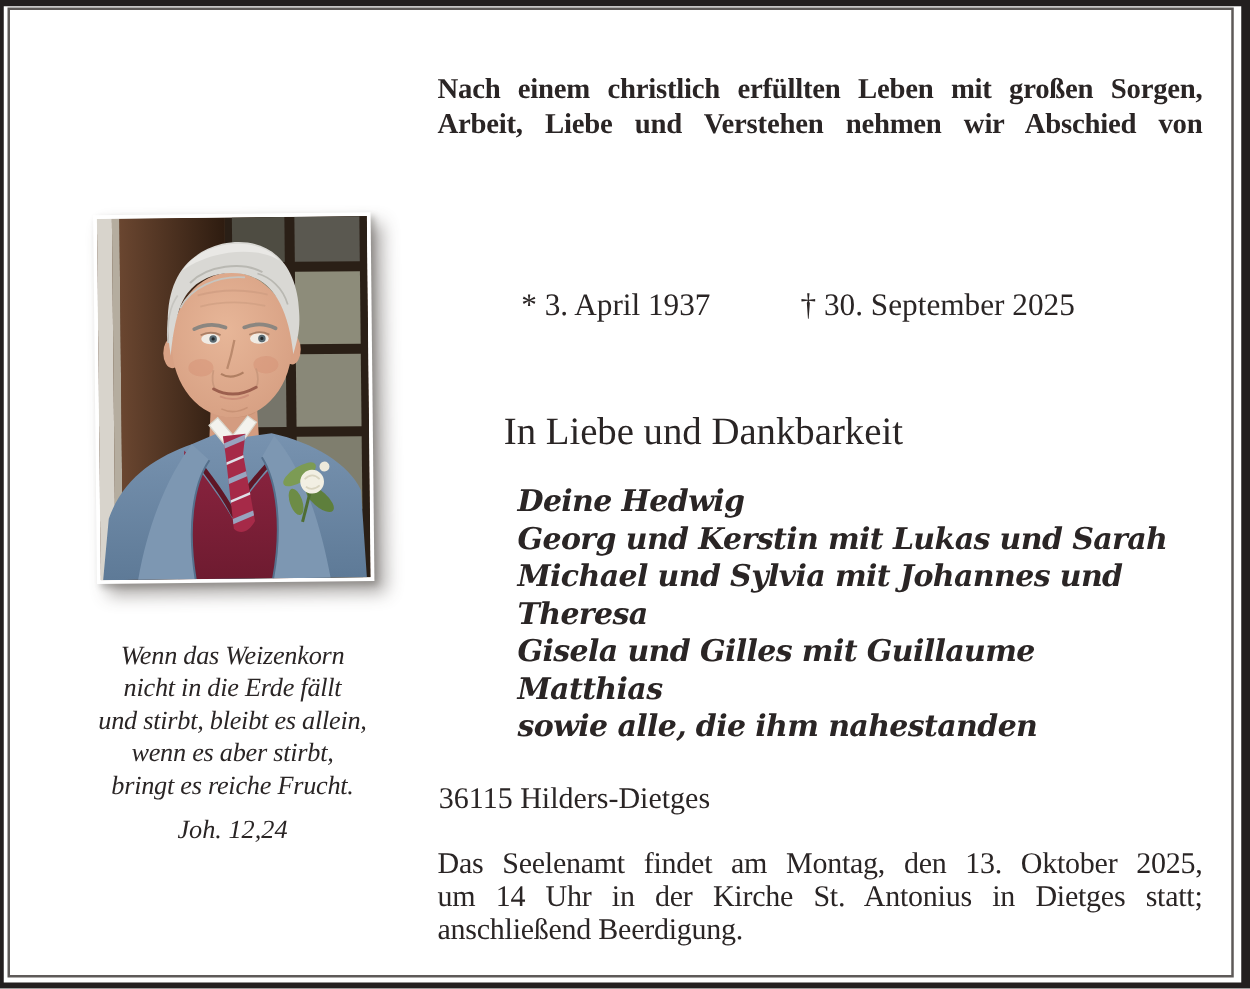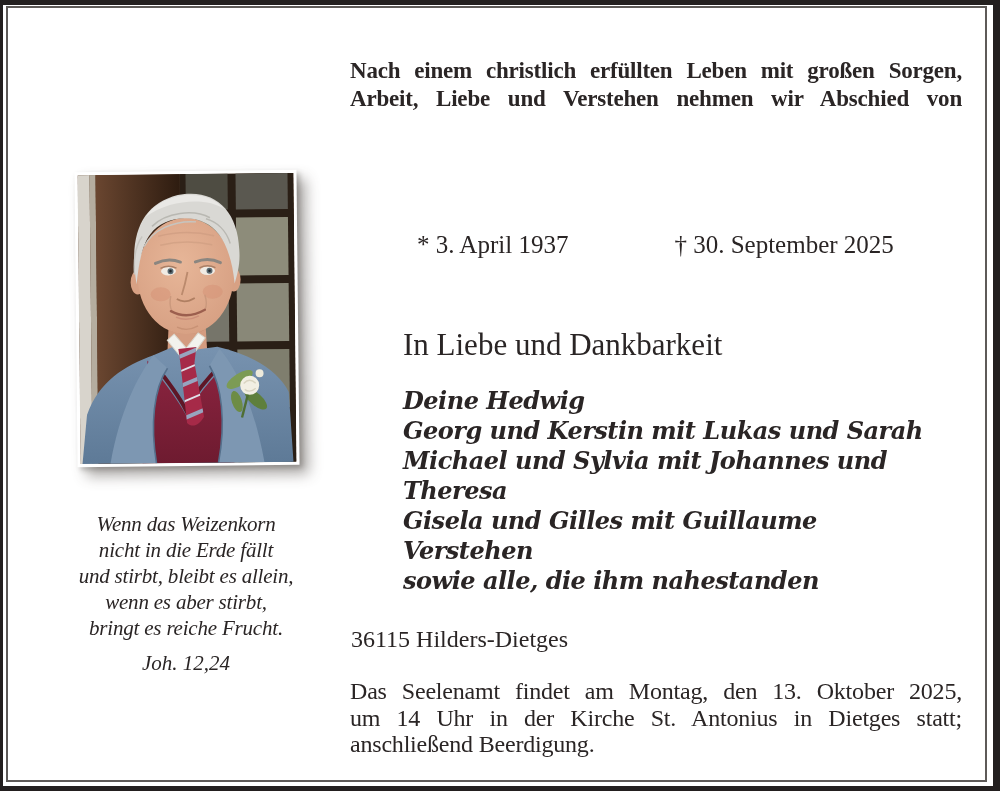--- a/index.html
+++ b/index.html
@@ -36,26 +36,26 @@
   .intro-line{text-align:justify;text-align-last:justify;white-space:nowrap;}
   .intro-line:last-child{text-align-last:justify;}
   
   .name{
     left:347px;top:156px;width:613px;text-align:center;
     font-family:"DejaVu Serif", serif;font-style:italic;font-weight:bold;
     font-size:48px;line-height:60px;letter-spacing:-1px;
   }
   
   .dates{left:347px;top:230px;width:613px;box-sizing:border-box;
-    display:flex;padding-left:70px;gap:106px;font-size:25px;line-height:30px;}
+    display:flex;padding-left:70px;gap:72px;font-size:25px;line-height:30px;}
   
   .salutation{left:403px;top:330px;font-size:31px;line-height:30px;}
   
   .mourners{
-    left:403px;top:386px;width:560px;
+    left:414px;top:386px;width:560px;
     font-family:"DejaVu Serif", serif;font-style:italic;font-weight:bold;
     font-size:24px;line-height:30px;letter-spacing:-0.5px;
   }
   
   .residence{left:351px;top:625px;font-size:24px;line-height:28px;}
   
   .service{left:350px;top:678px;width:612px;font-size:24px;line-height:26.5px;letter-spacing:-0.2px;}
   .service-line{text-align:justify;text-align-last:justify;white-space:nowrap;}
   .service-line:last-child{text-align:right;text-align-last:left;white-space:normal;}
   
@@ -224,21 +224,21 @@
     </div>
   <div class="abs verse-ref">Joh. 12,24</div>
 
   <div class="abs salutation">In Liebe und Dankbarkeit</div>
 
   <div class="abs mourners">
       <div>Deine Hedwig</div>
       <div>Georg und Kerstin mit Lukas und Sarah</div>
       <div>Michael und Sylvia mit Johannes und Theresa</div>
       <div>Gisela und Gilles mit Guillaume</div>
-      <div>Verstehen</div>
+      <div>Matthias</div>
       <div>sowie alle, die ihm nahestanden</div>
     </div>
 
   <div class="abs residence">36115 Hilders-Dietges</div>
 
   <div class="abs service">
       <div class="service-line">Das Seelenamt findet am Montag, den 13. Oktober 2025,</div>
       <div class="service-line">um 14 Uhr in der Kirche St. Antonius in Dietges statt;</div>
       <div class="service-line">anschließend Beerdigung.</div>
     </div>

